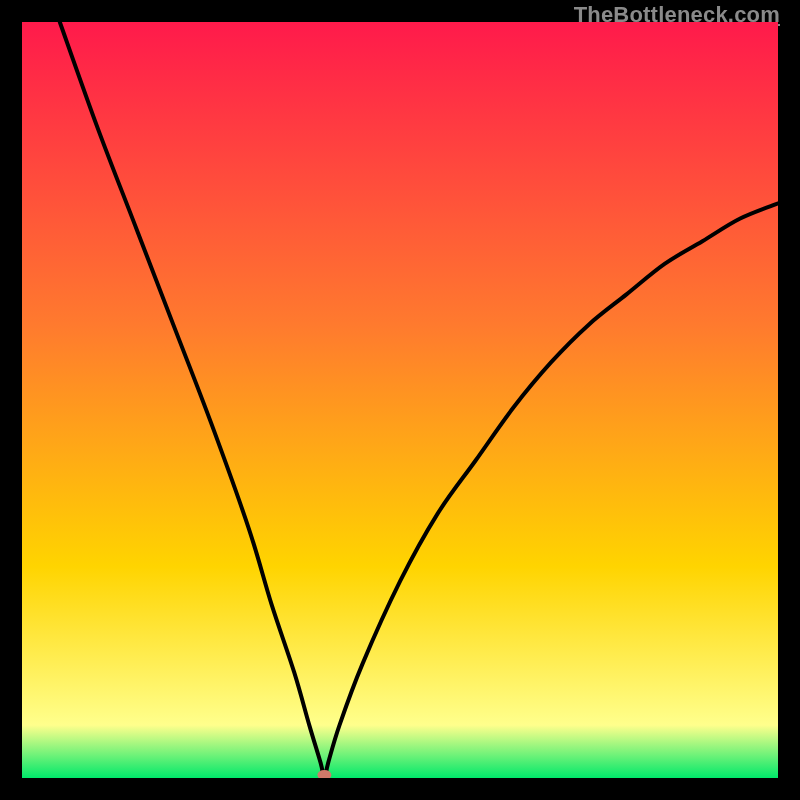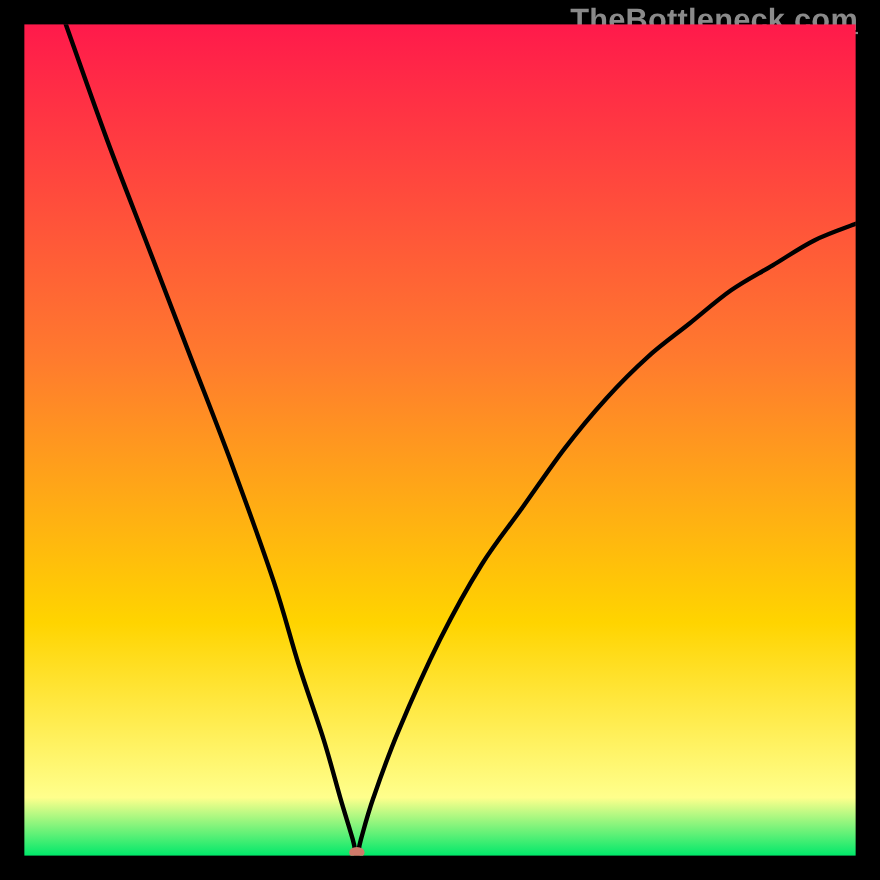--- a/index.html
+++ b/index.html
@@ -23,21 +23,21 @@
     left: 22px;
     top: 22px;
     width: 756px;
     height: 756px;
   }
   .watermark {
     position: absolute;
     top: 2px;
     right: 20px;
     font-family: Arial, Helvetica, sans-serif;
-    font-size: 28px;
+    font-size: 22px;
     font-weight: 600;
     color: #8a8a8a;
     letter-spacing: 0.2px;
     text-decoration: underline;
   }
 </style>
 </head>
 <body>
 
 <div class="frame">

